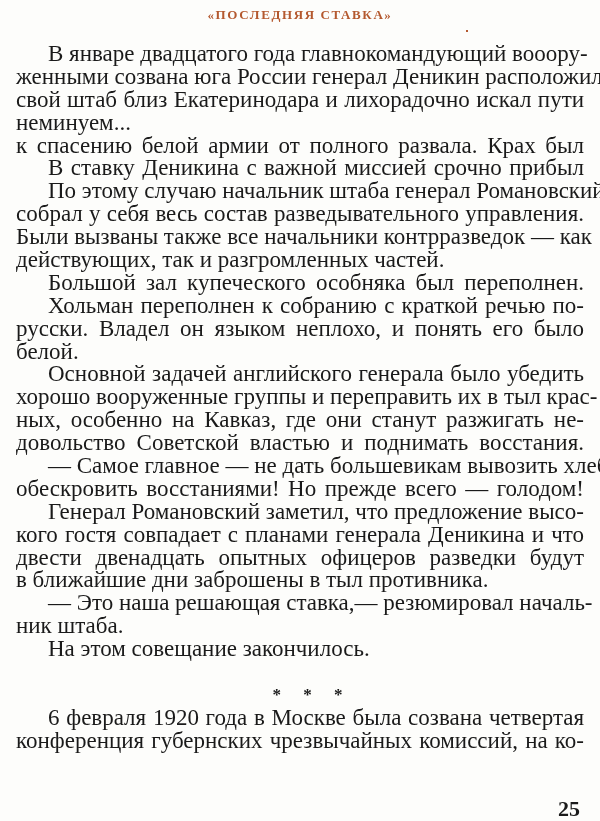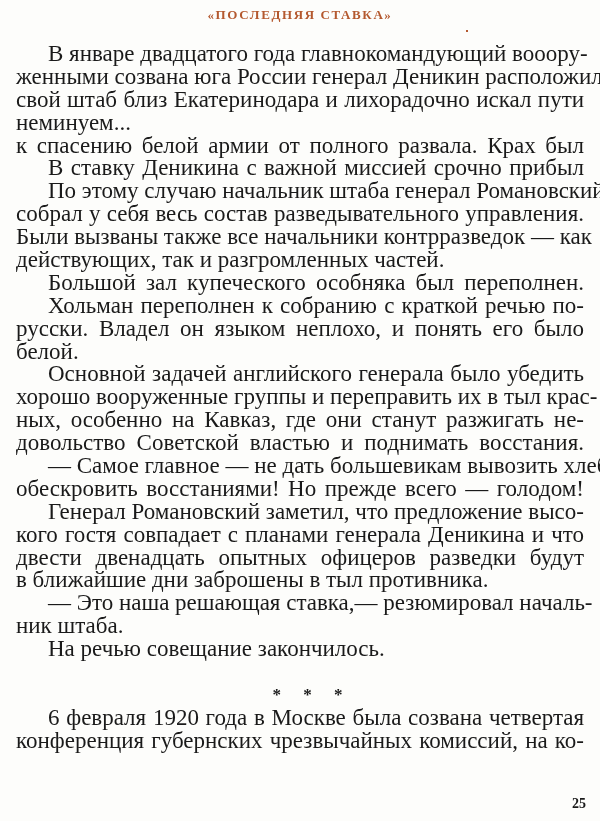--- a/index.html
+++ b/index.html
@@ -36,22 +36,22 @@
   .line.last { text-align-last:left; }
   .line.indent { padding-left:32px; }
   .gap { height:22px; }
   .asterisks {
     font-size:17px; font-weight:bold;
     text-align:center; height:24px; line-height:24px;
     letter-spacing:9px;
     padding-left:24px;
   }
   .page-number {
-    position:absolute; right:14px; top:796px;
-    font-size:14px; font-weight:bold;margin-left:16px;
+    position:absolute; right:20px; top:796px;
+    font-size:22px; font-weight:bold;margin-left:16px;
   }
 </style>
 </head>
 <body>
 
 <div class="running-head">«ПОСЛЕДНЯЯ СТАВКА»</div>
 <div class="speck"></div>
 
 <div class="body-text">
   <div id="block-a">
@@ -74,21 +74,21 @@
       <div class="line">ных, особенно на Кавказ, где они станут разжигать не-</div>
       <div class="line">довольство Советской властью и поднимать восстания.</div>
       <div class="line indent">— Самое главное — не дать большевикам вывозить хлеб</div>
       <div class="line">обескровить восстаниями! Но прежде всего — голодом!</div>
       <div class="line indent">Генерал Романовский заметил, что предложение высо-</div>
       <div class="line">кого гостя совпадает с планами генерала Деникина и что</div>
       <div class="line">двести двенадцать опытных офицеров разведки будут</div>
       <div class="line last">в ближайшие дни заброшены в тыл противника.</div>
       <div class="line indent">— Это наша решающая ставка,— резюмировал началь-</div>
       <div class="line last">ник штаба.</div>
-      <div class="line indent last">На речью совещание закончилось.</div>
+      <div class="line indent last">На этом совещание закончилось.</div>
     </div>
   <div class="gap"></div>
   <div class="asterisks">* * *</div>
   <div class="gap" style="height:0"></div>
   <div id="block-b">
       <div class="line indent">6 февраля 1920 года в Москве была созвана четвертая</div>
       <div class="line">конференция губернских чрезвычайных комиссий, на ко-</div>
     </div>
 </div>
 

